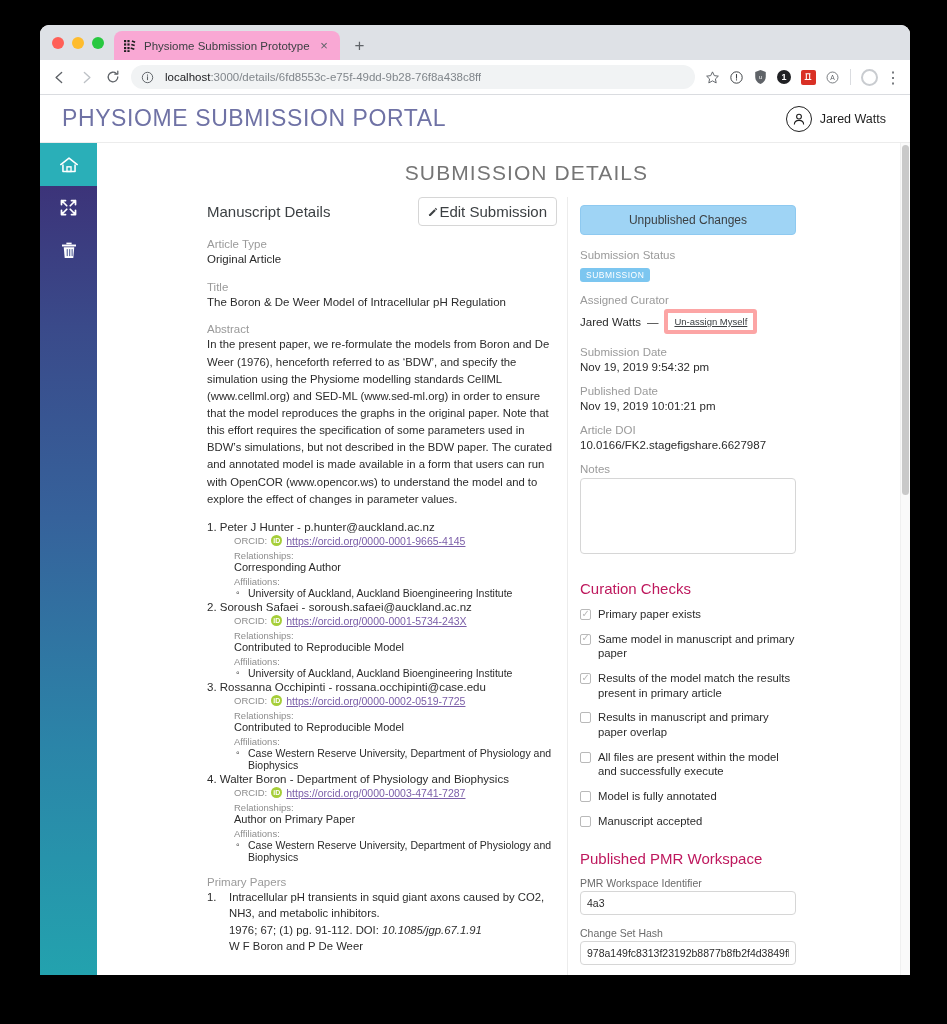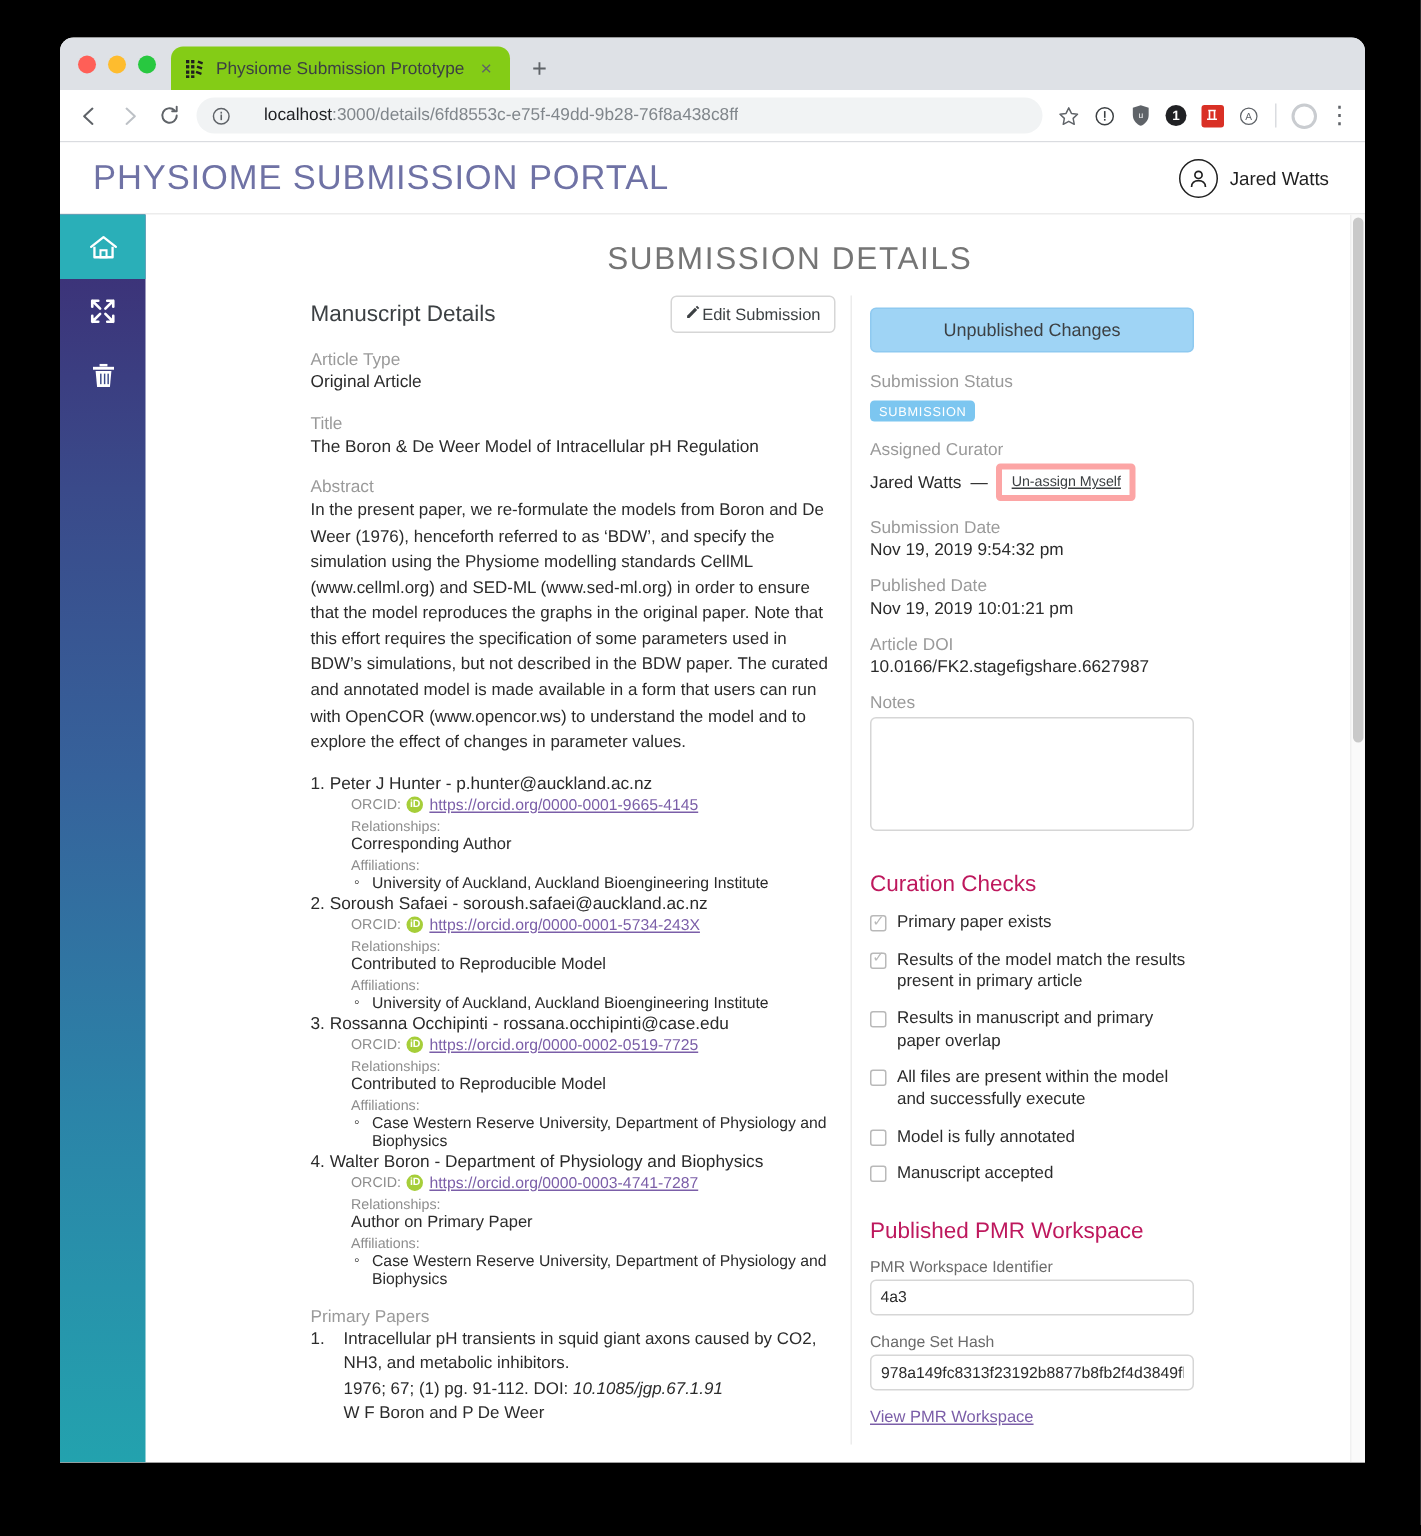--- a/index.html
+++ b/index.html
@@ -28,21 +28,21 @@
     display: flex; align-items: flex-end;
   }
   .traffic { display: flex; gap: 8px; align-items: center; padding: 0 10px 11px 12px; }
   .dot { width: 12px; height: 12px; border-radius: 50%; }
   .dot.r { background: #ff5f57; }
   .dot.y { background: #febc2e; }
   .dot.g { background: #28c840; }
 
   .tab {
     height: 29px; min-width: 182px; max-width: 240px;
-    background: #84cc16;
+    background: #f9a8d4;
     border-radius: 8px 8px 0 0;
     display: flex; align-items: center;
     padding: 0 8px 0 9px; gap: 7px;
     position: relative;
   }
   .tab-favicon { width: 14px; height: 14px; flex: 0 0 14px; }
   .tab-title {
     font-size: 11.5px; color: #3c4043; white-space: nowrap;
     overflow: hidden; text-overflow: ellipsis; flex: 1 1 auto;
   }
@@ -66,21 +66,21 @@
   }
   .navbtn {
     width: 26px; height: 26px; flex: 0 0 26px;
     display: flex; align-items: center; justify-content: center;
     color: #5f6368;
   }
   .navbtn.dim { color: #bdc1c6; }
   .omnibox {
     flex: 1 1 auto; height: 24px; margin: 0 5px 0 4px;
     background: #f1f3f4; border-radius: 13px;
-    display: flex; align-items: center; padding: 0 10px; gap: 22px;
+    display: flex; align-items: center; padding: 0 10px; gap: 11px;
     overflow: hidden;
   }
   .omni-text {
     font-size: 11.5px; color: #80868b; white-space: nowrap;
     overflow: hidden; text-overflow: ellipsis;
   }
   .omni-text b { color: #202124; font-weight: 400; }
   .tb-icons { display: flex; align-items: center; gap: 2px; }
   .tb-ico {
     width: 22px; height: 22px;
@@ -178,21 +178,21 @@
   }
 
   
   .sechead {
     display: flex; align-items: center; justify-content: space-between;
     margin-bottom: 12px;
   }
   .sechead h2 { margin: 0; font-size: 15px; font-weight: 400; color: #3c4043; }
   .btn-outline {
     border: 1px solid #d6d6d6; background: #fff; border-radius: 4px;
-    font-size: 11px; color: #3c4043;
+    font-size: 15px; color: #3c4043;
     padding: 5px 9px; display: inline-flex; align-items: center; gap: 1px;
     font-family: "Liberation Sans", sans-serif;
     cursor: pointer; white-space: nowrap;
   }
   .fieldlabel { font-size: 11.5px; color: #9a9a9a; margin-bottom: 1px; }
   .fieldvalue { font-size: 11.5px; color: #2b2b2b; line-height: 1.45; }
   .block { margin-bottom: 13px; }
   .abstract { font-size: 11.3px; color: #2b2b2b; line-height: 1.52; text-align: left; }
 
   .authorlist { margin: 0; padding: 0; list-style: none; }
@@ -578,20 +578,24 @@
                 </div>
 
                 <div class="rhead">Curation Checks</div>
                 <div id="curation-list">
                     <div class="check">
                       <span class="cbox on"></span>
                       <span class="clabel">Primary paper exists</span>
                     </div>
                     <div class="check">
                       <span class="cbox on"></span>
+                      <span class="clabel">Same model in manuscript and primary paper</span>
+                    </div>
+                    <div class="check">
+                      <span class="cbox on"></span>
                       <span class="clabel">Results of the model match the results present in primary article</span>
                     </div>
                     <div class="check">
                       <span class="cbox"></span>
                       <span class="clabel">Results in manuscript and primary paper overlap</span>
                     </div>
                     <div class="check">
                       <span class="cbox"></span>
                       <span class="clabel">All files are present within the model and successfully execute</span>
                     </div>

